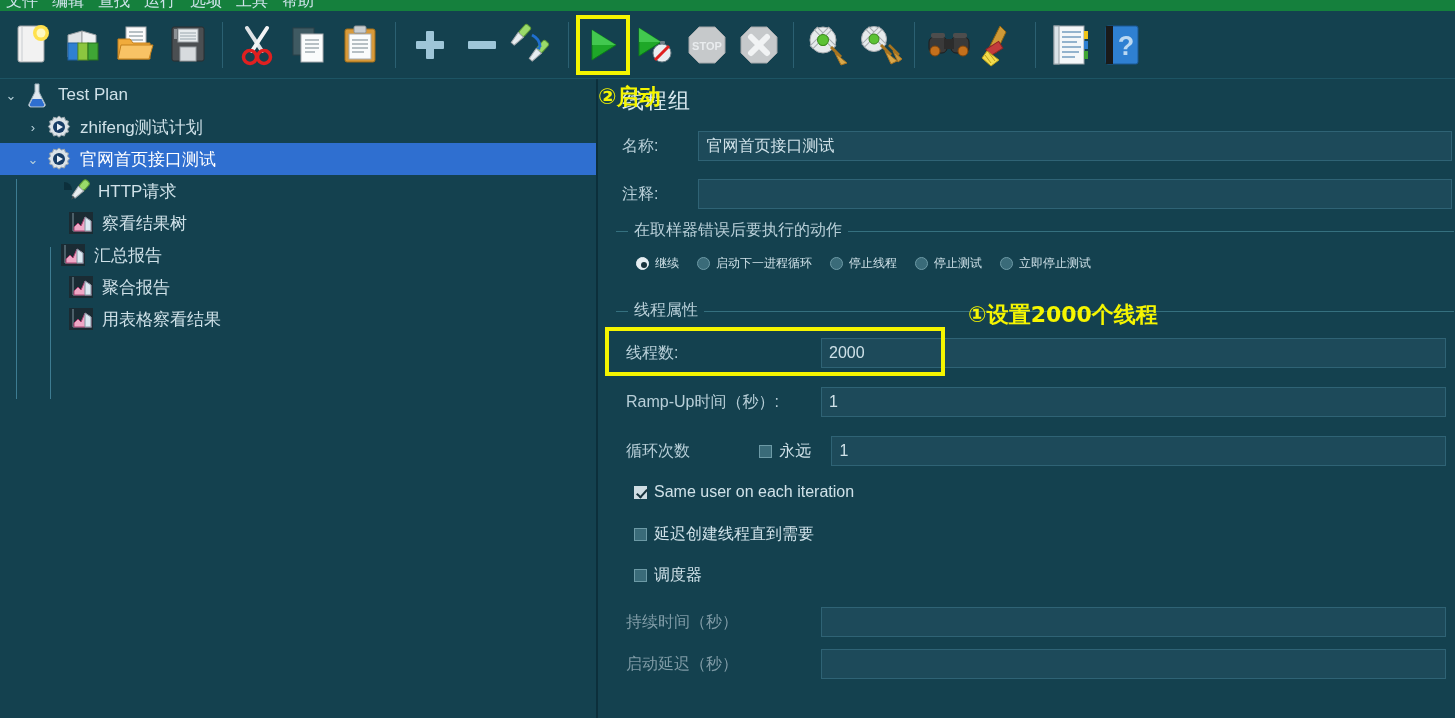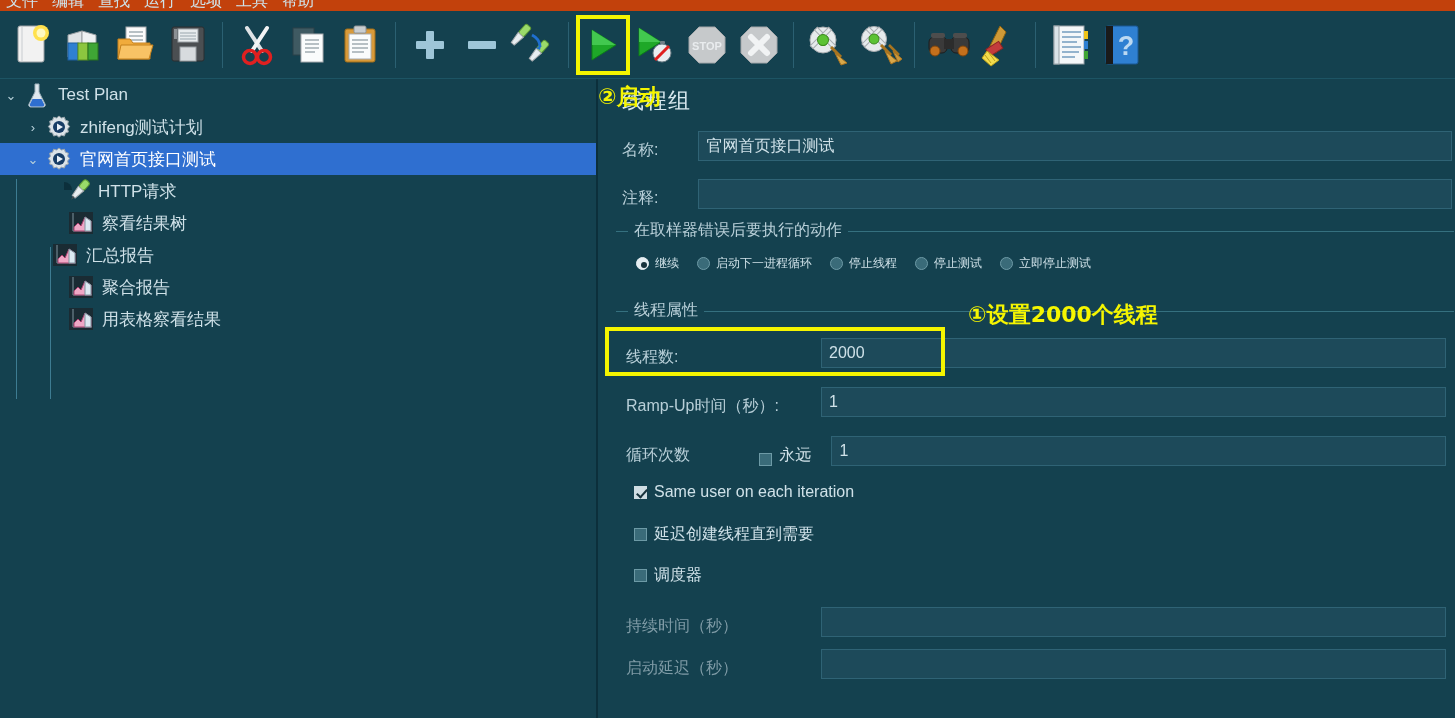--- a/index.html
+++ b/index.html
@@ -7,21 +7,21 @@
     width: 1455px; height: 718px;
     overflow: hidden;
     background: #14414f;
     font-family: "Liberation Sans", "DejaVu Sans", sans-serif;
   }
   .app { position: relative; width: 1455px; height: 718px; background: #14414f; }
 
   
   .menubar {
     position: absolute; top: 0; left: 0; width: 1455px; height: 11px;
-    background: #c2410c; overflow: hidden;
+    background: #15803d; overflow: hidden;
   }
   .menubar ul { list-style: none; display: flex; gap: 14px; padding-left: 6px; margin-top: -8px; }
   .menubar li { color: #cfe3ea; font-size: 16px; line-height: 18px; white-space: nowrap; }
 
   
   .toolbar {
     position: absolute; top: 11px; left: 0; width: 1455px; height: 68px;
     background: #14414f; border-bottom: 1px solid #1d5464;
     display: flex; align-items: center; padding-left: 6px;
   }
@@ -53,21 +53,21 @@
   .guide { position: absolute; width: 1px; background: #3d7c92; }
 
   
   .rightpanel {
     position: absolute; top: 79px; left: 600px; width: 855px; height: 639px;
     background: #14414f; overflow: hidden; color: #cfe1e8;
   }
   .paneltitle {
     position: absolute; left: 22px; top: 7px; font-size: 22px; color: #d7e7ee; letter-spacing: 1px;
   }
-  .formrow { position: absolute; display: flex; align-items: flex-end; }
+  .formrow { position: absolute; display: flex; align-items: center; }
   .flabel { color: #b8cfd8; font-size: 16px; }
   .flabel.dim { color: #7f9ba6; }
   .finput {
     background: #1d4a5a; border: 1px solid #2f6375; color: #cfe1e8;
     font-size: 16px; padding: 4px 7px; height: 30px; outline: none;
     font-family: "Liberation Sans", sans-serif;
   }
   .finput.empty { background: #1d4a5a; }
 
   
@@ -429,21 +429,21 @@
             <svg width="24" height="22" viewBox="0 0 24 22">
               <rect x="0" y="0" width="24" height="22" fill="#1a2b33"></rect>
               <line x1="4" y1="1" x2="4" y2="19" stroke="#7f95a0"></line>
               <line x1="4" y1="19" x2="23" y2="19" stroke="#7f95a0"></line>
               <path d="M5 15 L9 11 L12 14 L16 5 L22 9 L22 19 L5 19 Z" fill="#efa8c6" stroke="#a8406e"></path>
               <path d="M16 5 L22 9 L22 19 L16 19 Z" fill="#dce9f2" stroke="#7f95a0"></path>
             </svg>
           </span>
           <span class="tlabel">察看结果树</span>
         </div>
-        <div class="trow" style="padding-left: 28px;">
+        <div class="trow" style="padding-left: 36px;">
           <span class="twist empty">·</span>
           <span class="ticon">
             <svg width="24" height="22" viewBox="0 0 24 22">
               <rect x="0" y="0" width="24" height="22" fill="#1a2b33"></rect>
               <line x1="4" y1="1" x2="4" y2="19" stroke="#7f95a0"></line>
               <line x1="4" y1="19" x2="23" y2="19" stroke="#7f95a0"></line>
               <path d="M5 15 L9 11 L12 14 L16 5 L22 9 L22 19 L5 19 Z" fill="#efa8c6" stroke="#a8406e"></path>
               <path d="M16 5 L22 9 L22 19 L16 19 Z" fill="#dce9f2" stroke="#7f95a0"></path>
             </svg>
           </span>

